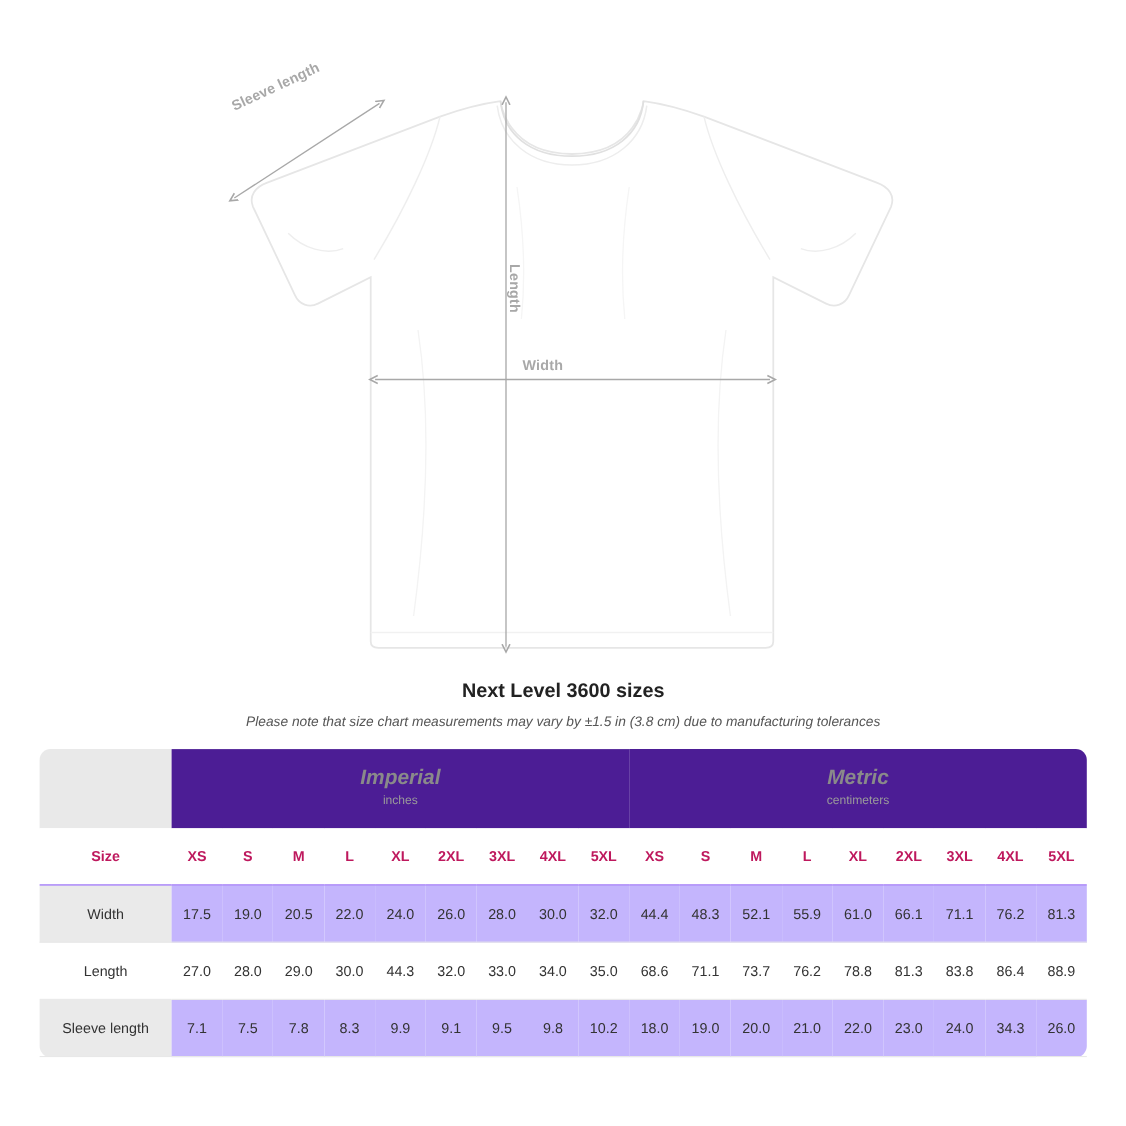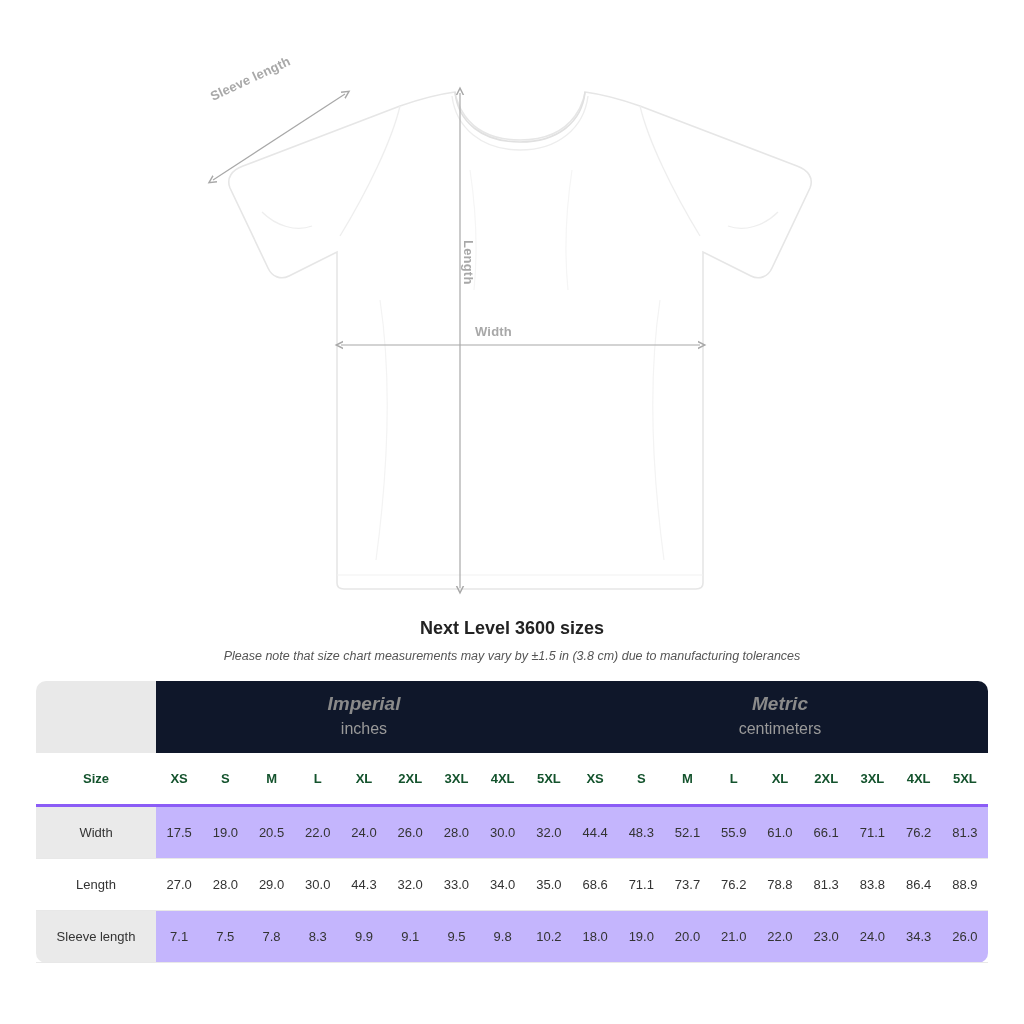--- a/index.html
+++ b/index.html
@@ -91,54 +91,54 @@
     vertical-align: middle;
     font-size: 13px;
     color: #333;
     padding: 0;
     height: 51px;
     font-weight: normal;
   }
   
   tr.unit-row th {
     height: 72px;
-    background: #0f172a;
+    background: #4c1d95;
     border: none;
   }
   tr.unit-row th.corner {
     background: #e9e9e9;
   }
   .unit-name {
     font-size: 19px;
     font-style: italic;
     font-weight: bold;
     color: #8a8a8a;
     display: block;
     line-height: 1.25;
   }
   .unit-sub {
-    font-size: 16px;
+    font-size: 11px;
     color: #9a9a9a;
     display: block;
     line-height: 1.6;
   }
   tr.unit-row th.left-round {
     border-top-left-radius: 10px;
   }
   tr.unit-row th.right-round {
     border-top-right-radius: 10px;
   }
 
   
   tr.size-row th {
     background: #ffffff;
     font-weight: bold;
     font-size: 13px;
-    color: #14532d;
-    border-bottom: 3px solid #8b5cf6;
+    color: #be185d;
+    border-bottom: 1px solid #8b5cf6;
   }
   tr.size-row th.rowhead {
     font-weight: bold;
   }
 
   tbody tr.data-row td {
     border-bottom: 1px solid #e8e8e8;
   }
   tbody tr.shaded td {
     background: #c4b5fd;

